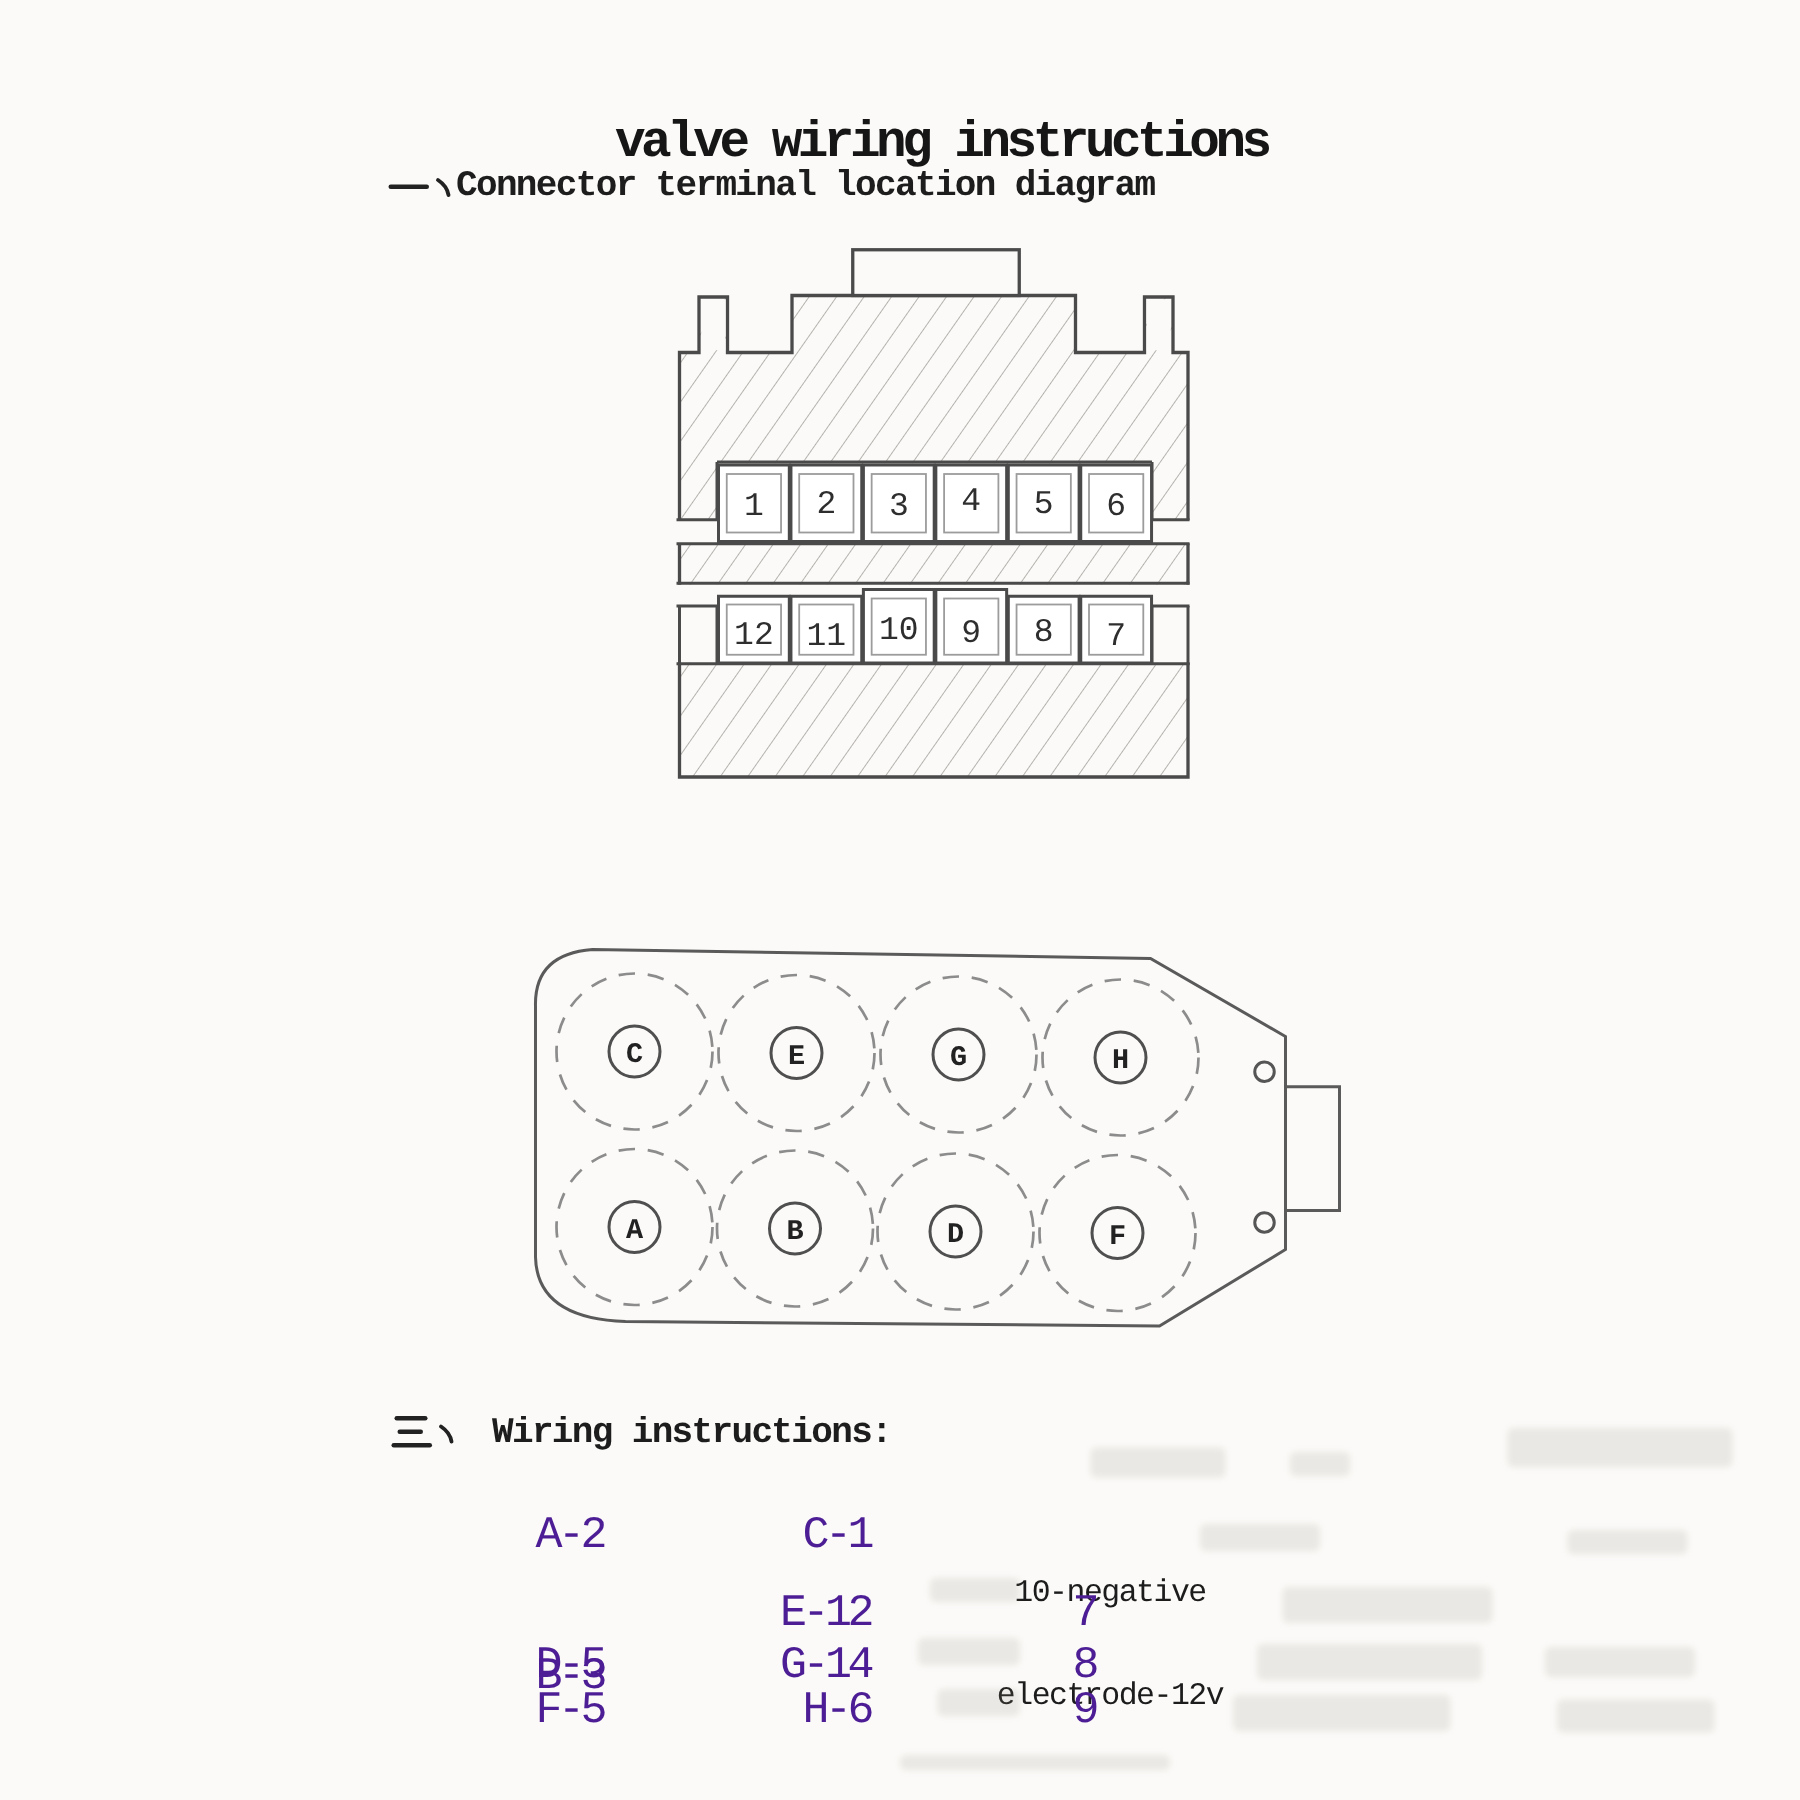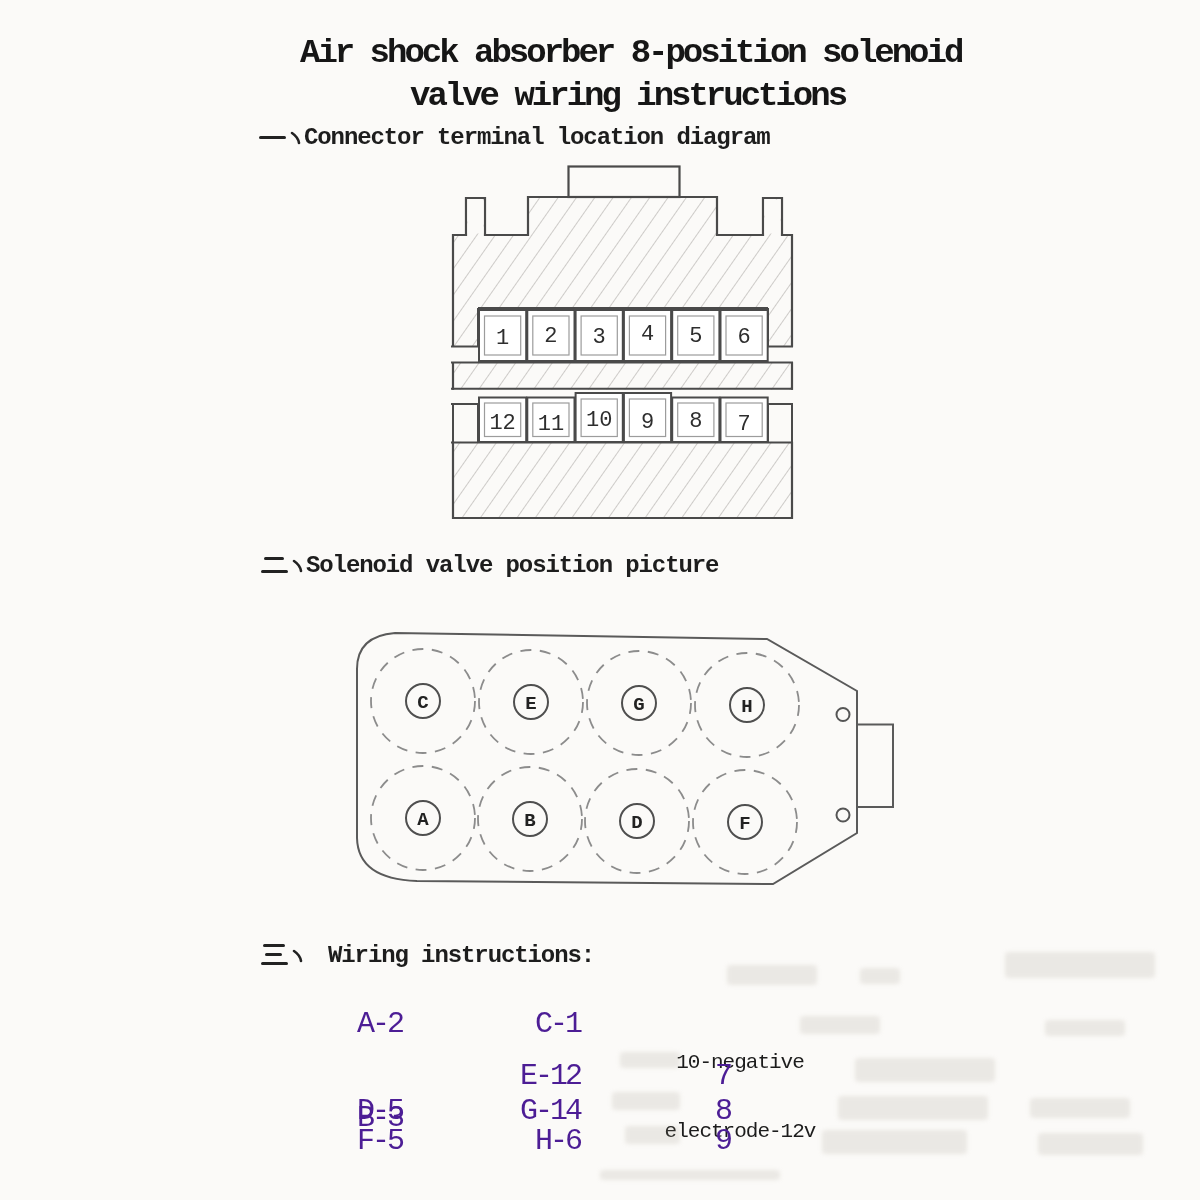--- a/index.html
+++ b/index.html
@@ -39,42 +39,32 @@
   .ghost{position:absolute;background:rgba(150,140,122,0.16);filter:blur(2px);
     border-radius:4px;}
 
   svg text{font-family:"Liberation Mono","DejaVu Sans Mono",monospace;}
 </style>
 </head>
 <body>
 
 <div class="page">
 
-  <div class="title-line" style="left:300px;top:34px;">Air shock absorber 8-position solenoid</div>
   <div class="title-line" style="left:410px;top:77px;">valve wiring instructions</div>
 
-  <div class="section-h" style="left:258px;top:120px;">
+  <div class="section-h" style="left:258px;top:107px;">
     <span class="cjk cjk-one">
       <i class="bar b1"></i>
       <svg class="dun" width="12" height="14" viewBox="0 0 12 14">
         <path d="M2 2 Q8 6 9 12" stroke="#222" stroke-width="2.6" fill="none" stroke-linecap="round"></path>
       </svg>
     </span>
     <span>Connector terminal location diagram</span>
   </div>
 
-  <div class="section-h" style="left:260px;top:548px;">
-    <span class="cjk cjk-two">
-      <i class="bar b1"></i><i class="bar b2"></i>
-      <svg class="dun" width="12" height="14" viewBox="0 0 12 14">
-        <path d="M2 2 Q8 6 9 12" stroke="#222" stroke-width="2.6" fill="none" stroke-linecap="round"></path>
-      </svg>
-    </span>
-    <span>Solenoid valve position picture</span>
-  </div>
 
   <div class="section-h" style="left:260px;top:938px;gap:22px;">
     <span class="cjk cjk-three">
       <i class="bar b1"></i><i class="bar b2"></i><i class="bar b3"></i>
       <svg class="dun" width="12" height="14" viewBox="0 0 12 14">
         <path d="M2 2 Q8 6 9 12" stroke="#222" stroke-width="2.6" fill="none" stroke-linecap="round"></path>
       </svg>
     </span>
     <span>Wiring instructions:</span>
   </div>

